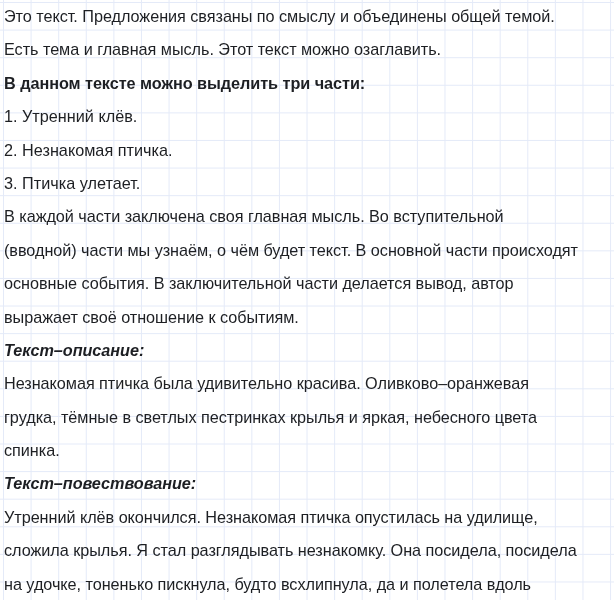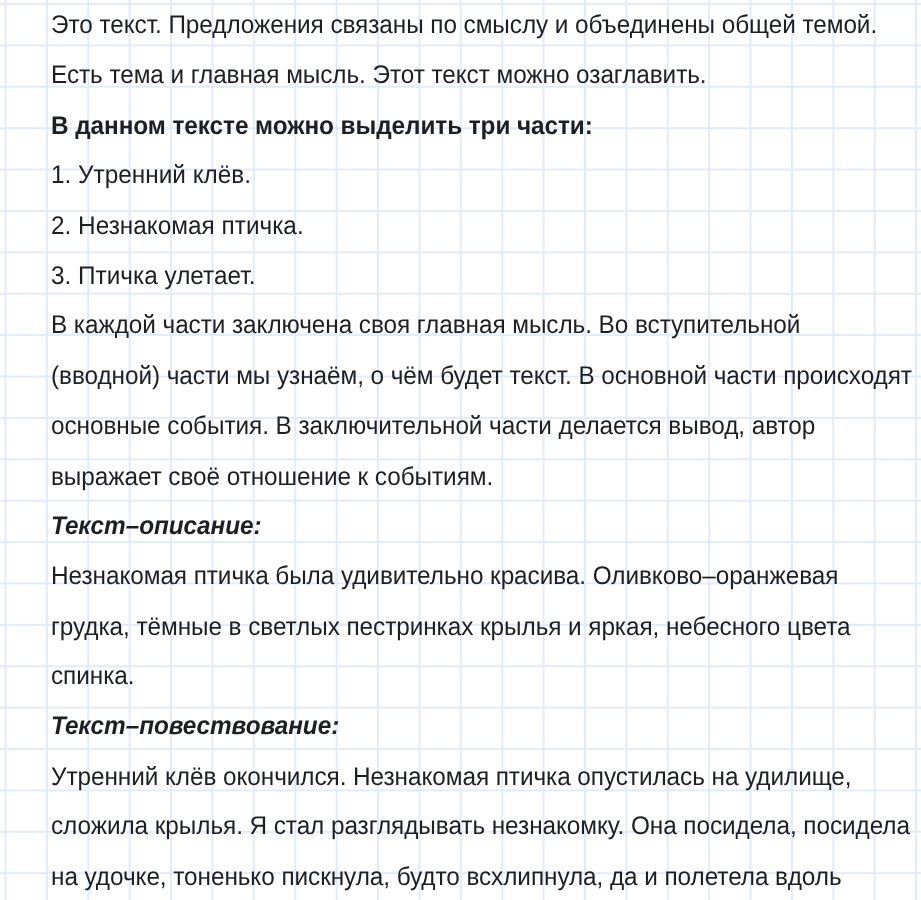--- a/index.html
+++ b/index.html
@@ -23,21 +23,21 @@
     background-color: #ffffff;
     background-image:
       linear-gradient(to right, #e4eaf8 1.1px, transparent 1.1px),
       linear-gradient(to bottom, #e4eaf8 1.1px, transparent 1.1px);
     background-size: 27.6px 27.6px;
     background-position: 3px 2px, 3px 2px;
   }
 
   #content {
     position: absolute;
-    left: 34px;
+    left: 4px;
     top: 0px;
     width: 580px;
   }
 
   .line {
     height: 33.4px;
     line-height: 33.4px;
     font-size: 17px;
     color: #1d1f23;
     white-space: nowrap;

